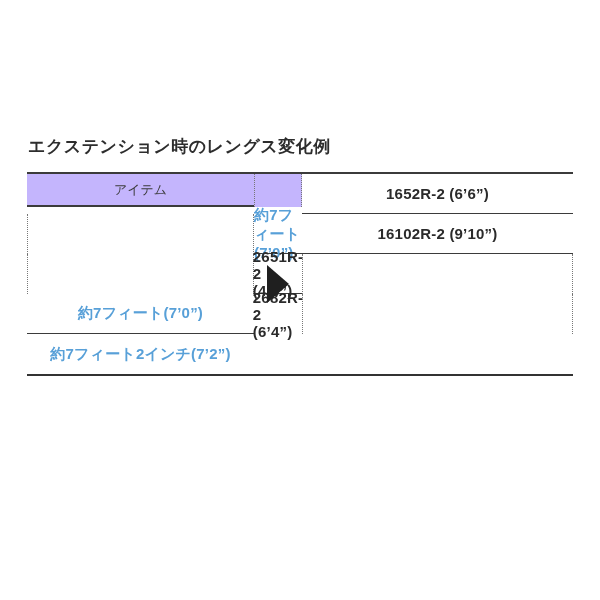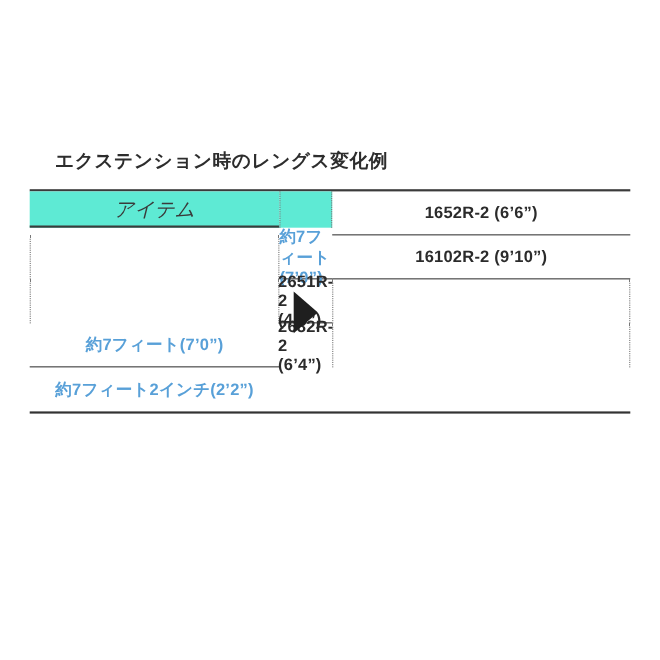--- a/index.html
+++ b/index.html
@@ -6,36 +6,35 @@
   body{
     width:600px;height:600px;background:#ffffff;
     font-family:"Liberation Sans","DejaVu Sans",sans-serif;
     position:relative;overflow:hidden;
     -webkit-font-smoothing:antialiased;
   }
   .page-title{
     position:absolute;left:28px;top:135px;
     font-size:17px;font-weight:bold;color:#2d2d2d;
     letter-spacing:0.5px;
-    margin-left:22px;
   }
   .spec-table{
     position:absolute;left:27px;top:172px;width:546px;
     display:grid;
     grid-template-columns:227px 48px 271px;
     border-top:2px solid #3b3b3b;
     border-bottom:2px solid #333333;
   }
   .cell{
     display:flex;align-items:center;justify-content:center;
     box-sizing:border-box;
   }
   .hcell{
-    height:33px;background:#5eead4;
-    font-size:18px;color:#3a3a3a;font-weight:normal;font-style:italic;
+    height:33px;background:#c4b5fd;
+    font-size:13px;color:#3a3a3a;font-weight:normal;
   }
   .hcell.side{border-bottom:2px solid #3b3b3b;}
   .rcell{height:40px;justify-content:center;}
   .rcell.side{border-bottom:1px solid #3b3b3b;}
   .gap{
     border-left:1px dotted #777;border-right:1px dotted #777;
   }
   .item-text{
     font-size:15px;font-weight:bold;color:#2b2b2b;
     letter-spacing:0.2px;
@@ -82,17 +81,17 @@
   <div class="cell rcell gap"></div>
   <div class="cell rcell side">
       <span class="value-text">約7フィート(7’0”)</span>
     </div>
 
   <div class="cell rcell side" style="border-bottom:none">
       <span class="item-text">2682R-2 (6’4”)</span>
     </div>
   <div class="cell rcell gap"></div>
   <div class="cell rcell side" style="border-bottom:none">
-      <span class="value-text">約7フィート2インチ(2’2”)</span>
+      <span class="value-text">約7フィート2インチ(7’2”)</span>
     </div>
 
   <div class="arrow"></div>
 </div>
 
 </body></html>

